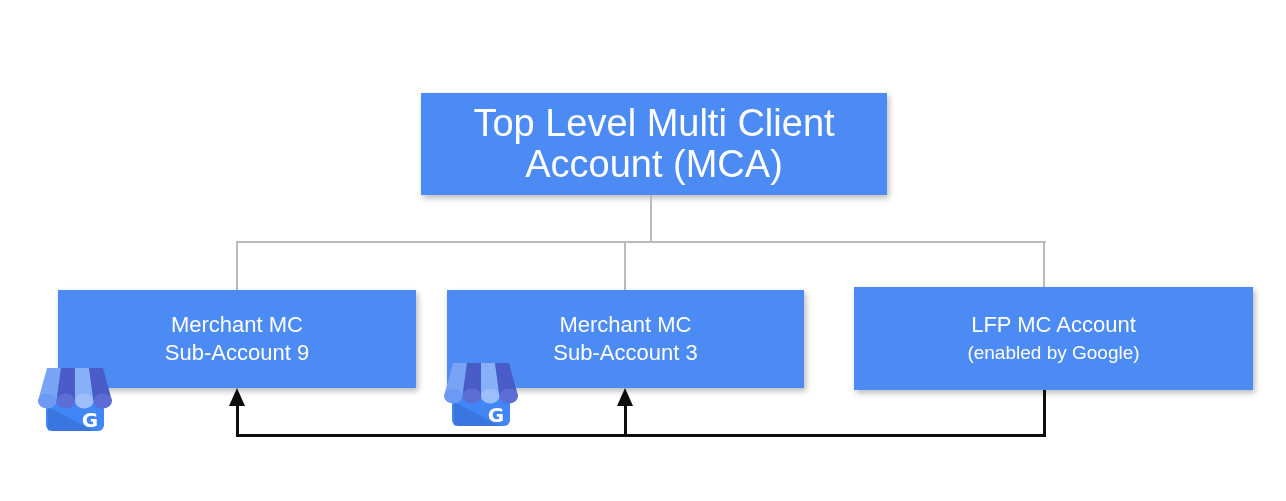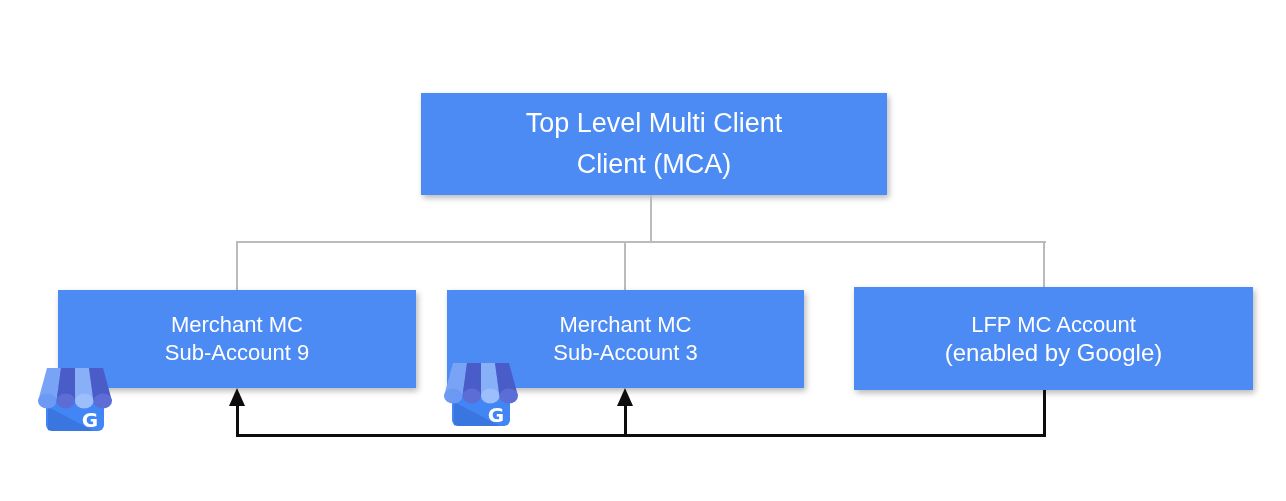--- a/index.html
+++ b/index.html
@@ -12,25 +12,25 @@
   }
   .node{
     position:absolute;
     background:#4C8BF4;
     color:#ffffff;
     display:flex;flex-direction:column;
     align-items:center;justify-content:center;
     text-align:center;
     box-shadow:2px 3px 6px rgba(0,0,0,0.28);
   }
-  #node-mca{left:421px;top:93px;width:466px;height:102px;font-size:27px;line-height:41px;}
+  #node-mca{left:421px;top:93px;width:466px;height:102px;font-size:38px;line-height:41px;}
   #node-sub1{left:58px;top:290px;width:358px;height:98px;font-size:22px;line-height:28px;}
   #node-sub2{left:447px;top:290px;width:357px;height:98px;font-size:22px;line-height:28px;}
   #node-lfp{left:854px;top:287px;width:399px;height:103px;font-size:22px;line-height:28px;}
-  #node-lfp .sub-line{font-size:24px;line-height:27px;}
+  #node-lfp .sub-line{font-size:19px;line-height:27px;}
   .tline{position:absolute;background:#BBBBBB;}
   #tree-stem{left:650px;top:195px;width:2px;height:47px;}
   #tree-hbar{left:236px;top:241px;width:810px;height:2px;}
   #tree-drop1{left:236px;top:243px;width:2px;height:47px;}
   #tree-drop2{left:624px;top:243px;width:2px;height:47px;}
   #tree-drop3{left:1043px;top:243px;width:2px;height:44px;}
   .aline{position:absolute;background:#0d0d0d;}
   #arrow-down-lfp{left:1043px;top:390px;width:3px;height:47px;}
   #arrow-hbar{left:236px;top:434px;width:810px;height:3px;}
   #arrow-up1{left:236px;top:404px;width:3px;height:32px;}
@@ -47,21 +47,21 @@
   #gmb-icon-1{left:38px;top:367px;}
   #gmb-icon-2{left:444px;top:362px;}
 </style>
 </head>
 <body>
 
 <div id="canvas">
 
   <div class="node" id="node-mca">
     <span>Top Level Multi Client</span>
-    <span>Client (MCA)</span>
+    <span>Account (MCA)</span>
   </div>
 
   <div class="tline" id="tree-stem"></div>
   <div class="tline" id="tree-hbar"></div>
   <div class="tline" id="tree-drop1"></div>
   <div class="tline" id="tree-drop2"></div>
   <div class="tline" id="tree-drop3"></div>
 
   <div class="node" id="node-sub1">
     <span>Merchant MC</span>

